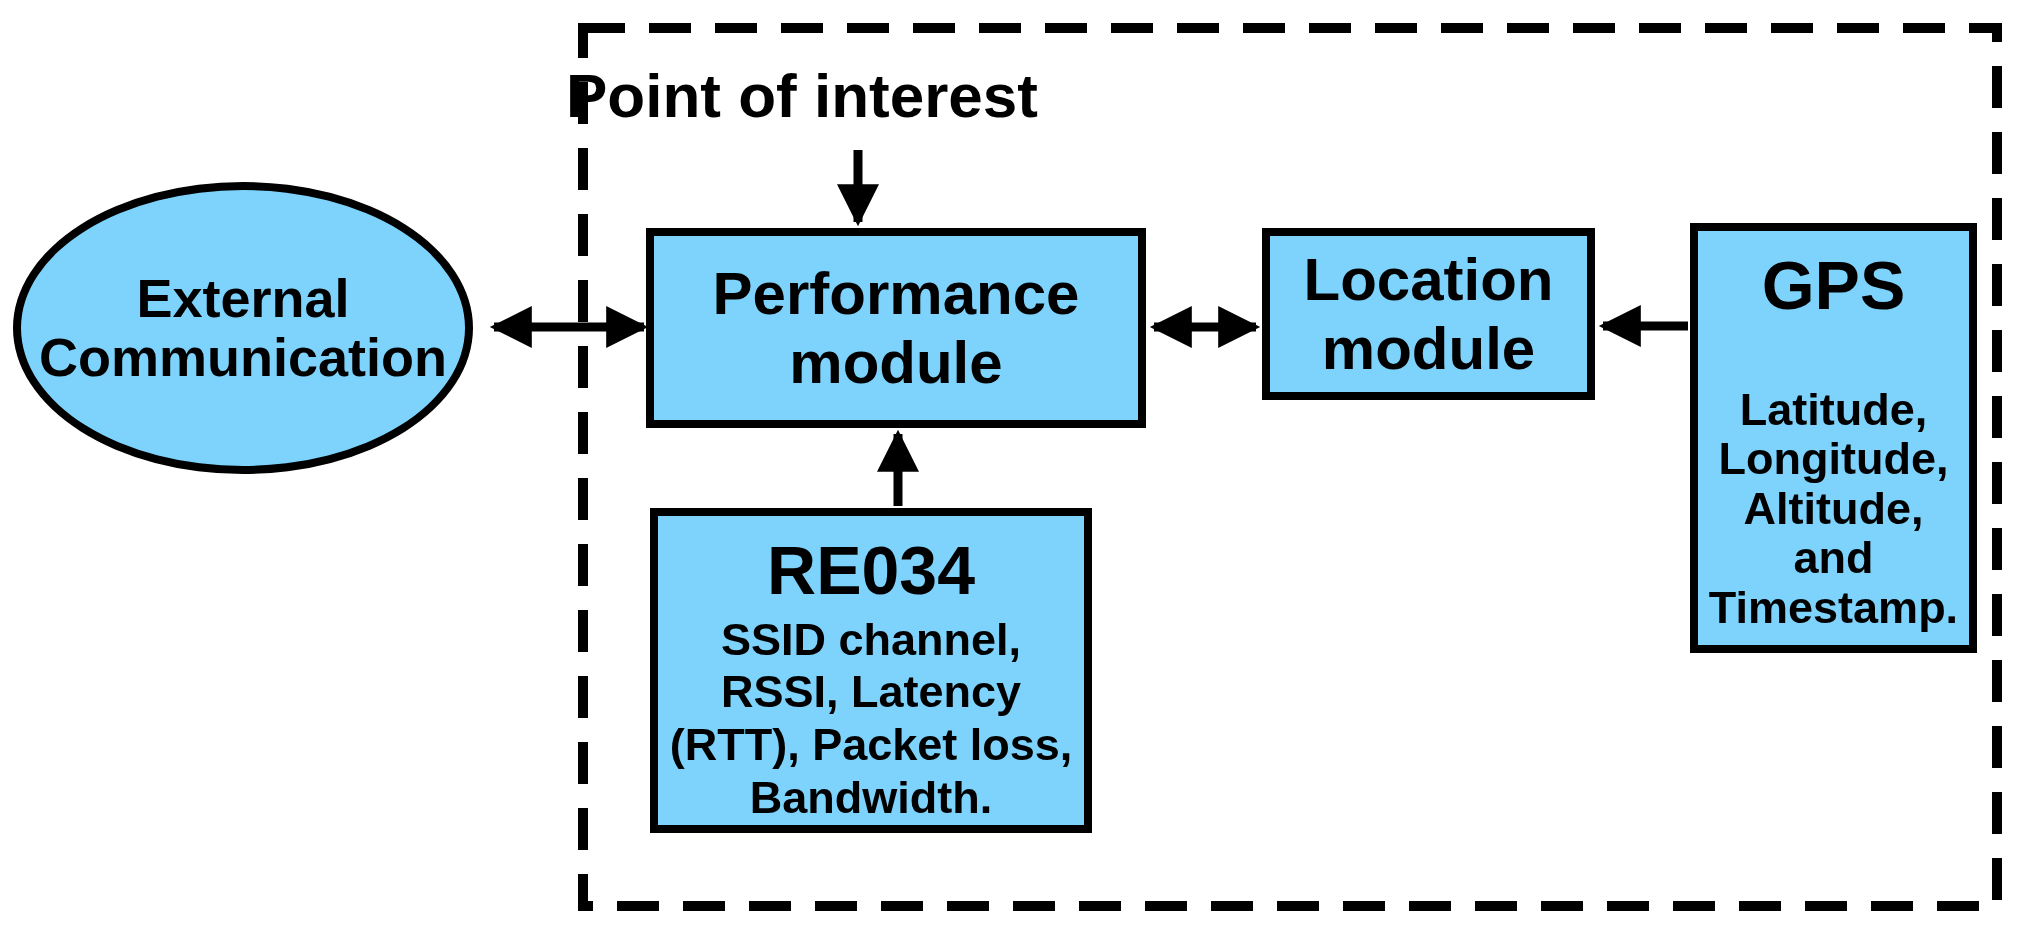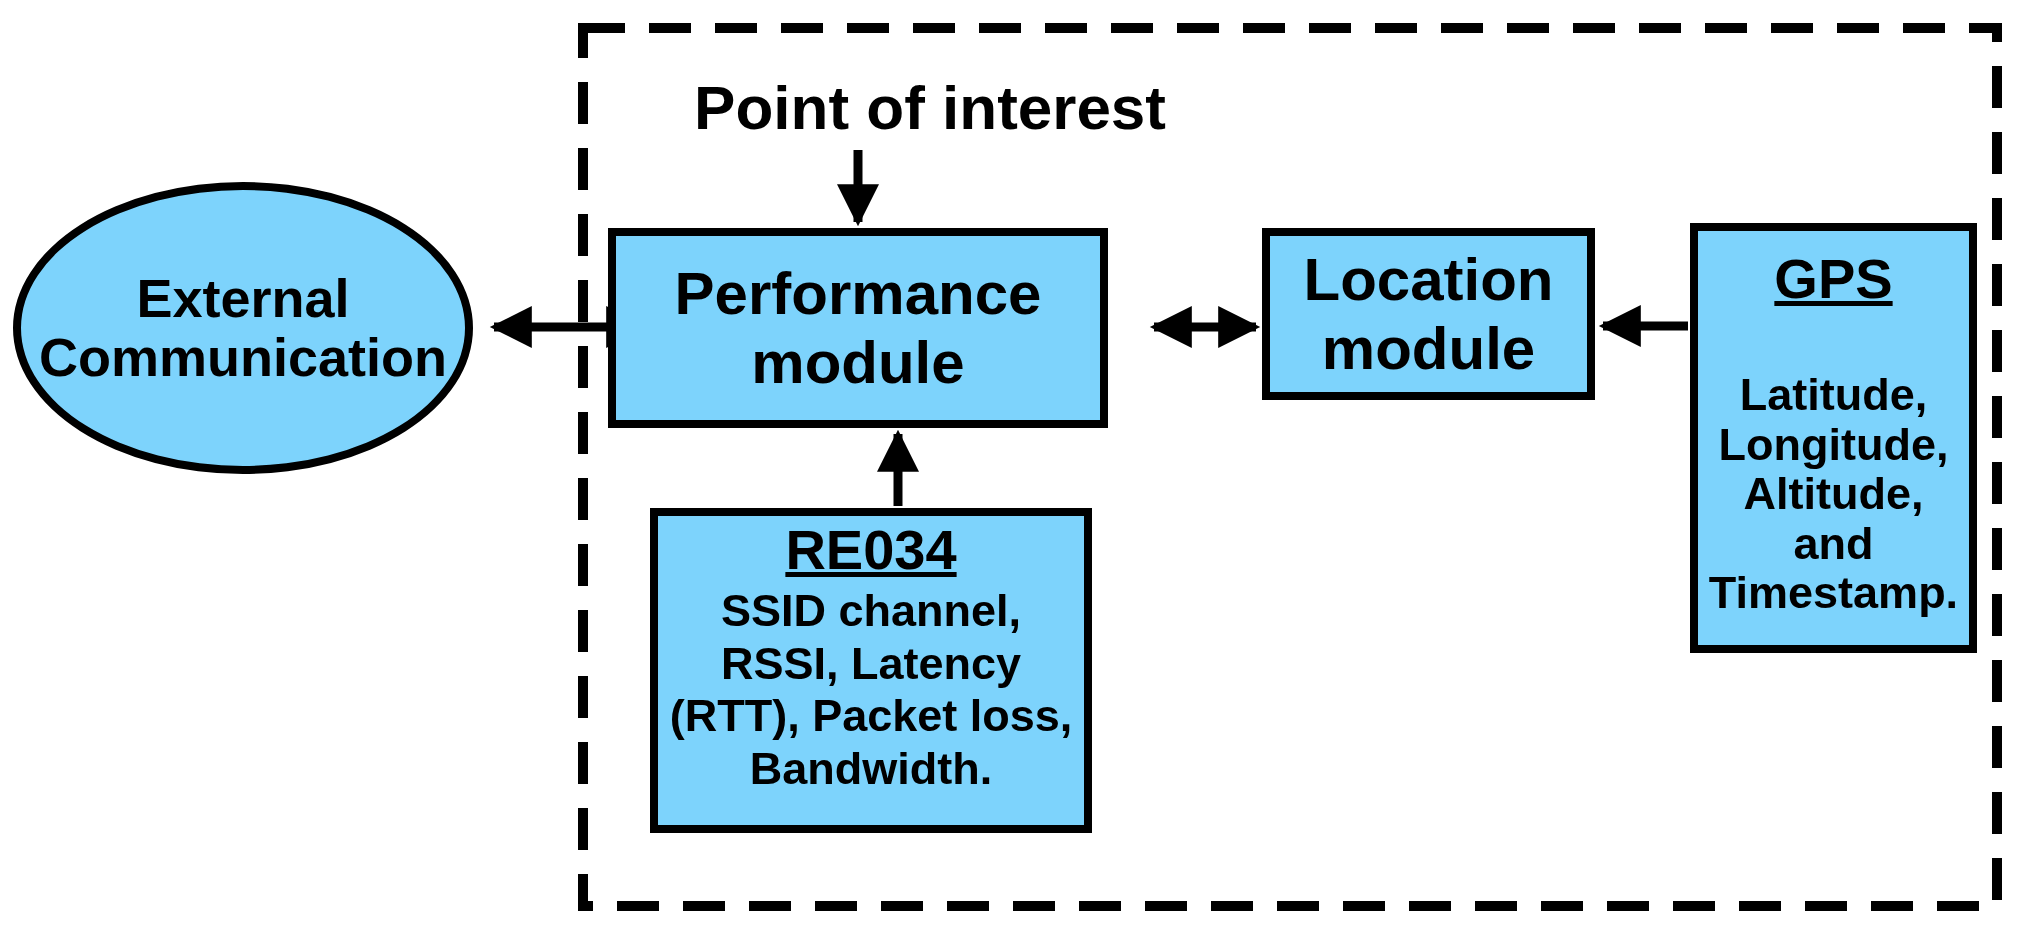--- a/index.html
+++ b/index.html
@@ -39,21 +39,21 @@
     left: 13px;
     top: 182px;
     width: 460px;
     height: 292px;
     border-radius: 50%;
     font-size: 54px;
     font-weight: bold;
     line-height: 1.1;
   }
   .perf {
-    left: 608px;
+    left: 646px;
     top: 228px;
     width: 500px;
     height: 200px;
     font-size: 60px;
     font-weight: bold;
     line-height: 1.15;
   }
   .loc {
     left: 1262px;
     top: 228px;
@@ -62,55 +62,55 @@
     font-size: 60px;
     font-weight: bold;
     line-height: 1.15;
   }
   .re034 {
     left: 650px;
     top: 508px;
     width: 442px;
     height: 325px;
     justify-content: flex-start;
+    padding-top: 14px;
   }
   .gps {
     left: 1690px;
     top: 223px;
     width: 287px;
     height: 430px;
     justify-content: flex-start;
     padding-top: 14px;
   }
   .node-title {
-    font-size: 56px;
+    font-size: 68px;
     font-weight: bold;
     line-height: 1.2;
-    text-decoration: underline;
   }
   .node-body {
     font-size: 45px;
     font-weight: bold;
     white-space: pre-line;
     text-align: center;
   }
   .re034 .node-body {
     margin-top: 2px;
     line-height: 1.17;
   }
   .gps .node-body {
     margin-top: 58px;
     line-height: 1.1;
   }
   .poi {
     position: absolute;
     left: 566px;
-    top: 72px;
+    top: 60px;
     width: 600px;
-    text-align: right;
+    text-align: left;
     font-size: 62px;
     font-weight: bold;
     white-space: pre;
   }
 </style>
 </head>
 <body>
 
 <div class="stage">
 

